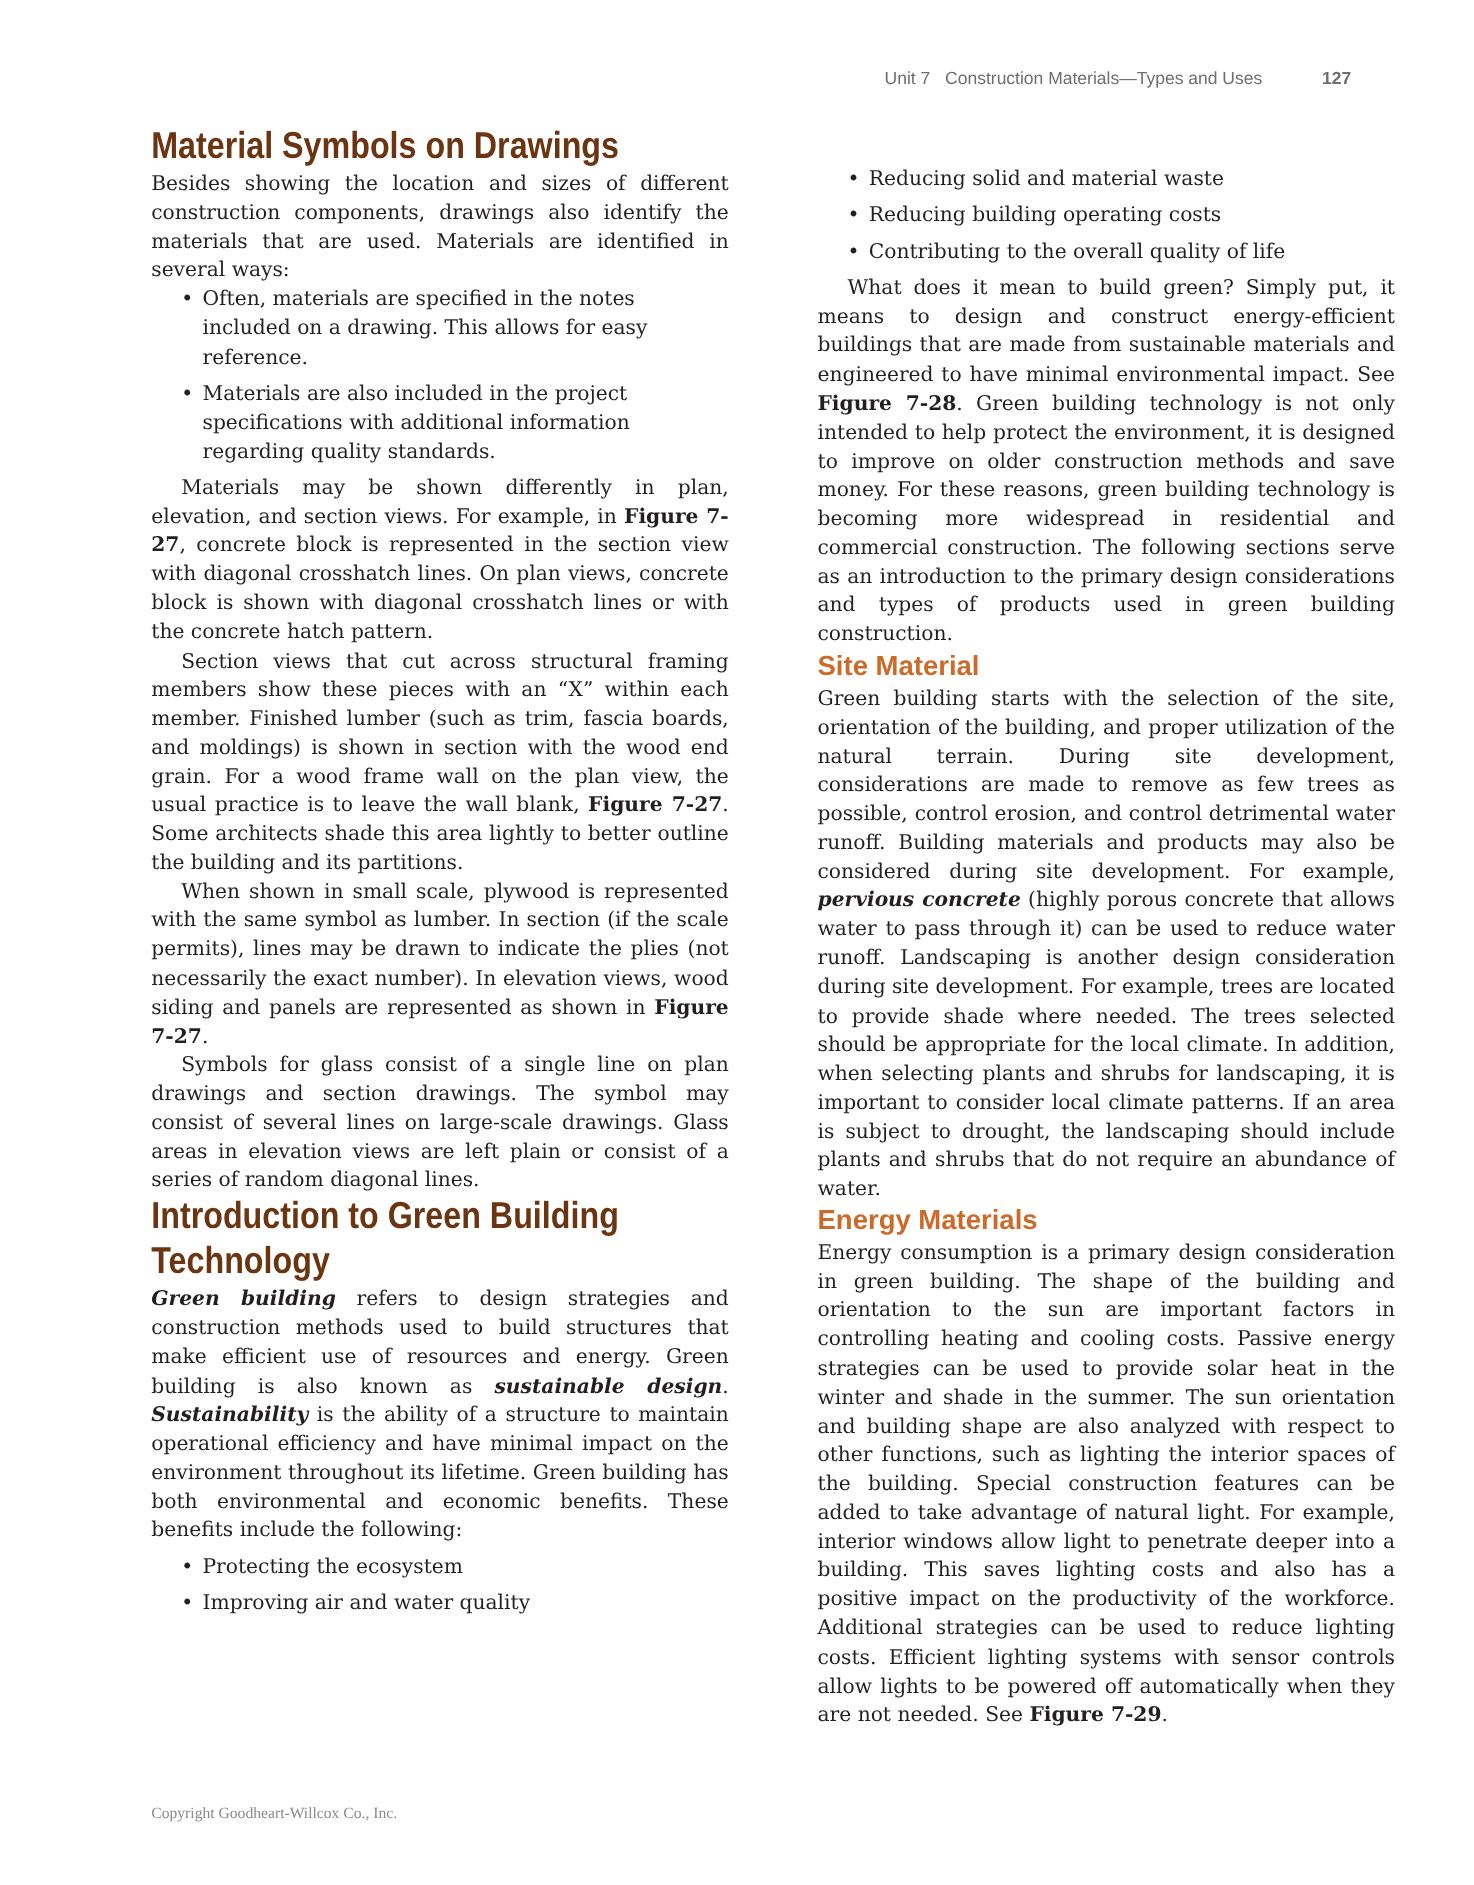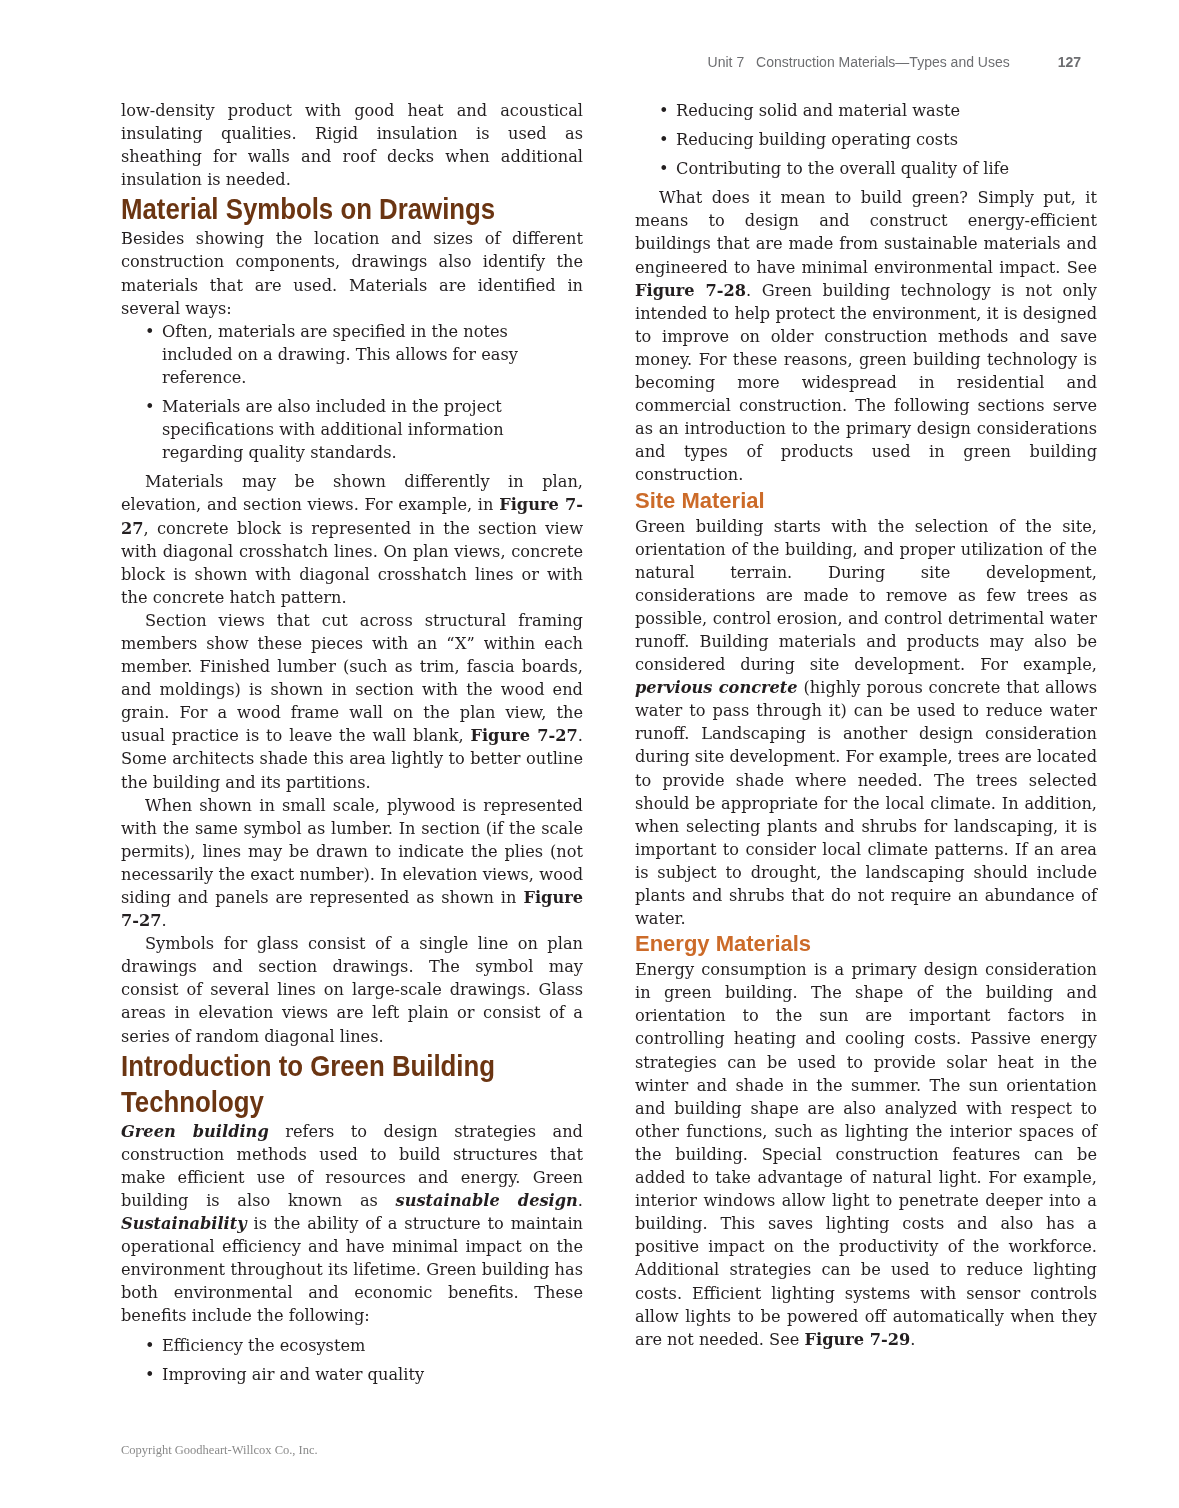--- a/index.html
+++ b/index.html
@@ -2,21 +2,21 @@
 <html><head>
   <meta charset="utf-8">
   <style>
     html, body { margin: 0; padding: 0; background: #ffffff; }
     body { width: 1179px; height: 1508px; position: relative; overflow: hidden; color: #231f20; }
     .running-head { position: absolute; top: 54px; left: 0; width: 1081px; text-align: right; font-family: "Liberation Sans", sans-serif; font-size: 14px; color: #6d6e71; }
     .running-head .unit { margin-right: 8px; margin-top: 41px; }
     .running-head .page-num { font-weight: bold; color: #6d6e71; margin-left: 44px; }
     .col { position: absolute; top: 99px; width: 462px; font-family: "DejaVu Serif", serif; font-size: 16.2px; line-height: 23.1px; }
     .col-left { left: 121px; }
-    .col-right { left: 635px; }
+    .col-right { left: 654px; margin-top: 32px; }
     p { margin: 0; text-align: justify; }
     p.indent { text-indent: 24px; }
     h1.sec { font-family: "Liberation Sans", sans-serif; font-weight: bold; font-size: 30px; line-height: 36px; color: #6b3512; margin: 0; transform: scaleX(0.86); transform-origin: left; white-space: nowrap; }
     h2.sub { font-family: "Liberation Sans", sans-serif; font-weight: bold; font-size: 22px; line-height: 28px; color: #cc6b29; margin: 0; }
     ul.bul { list-style: none; margin: 0; padding: 0 0 0 24px; }
     ul.bul li { position: relative; padding-left: 17px; margin-bottom: 6px; text-align: left; }
     ul.bul li::before { content: "\2022"; position: absolute; left: 0; top: 0; }
     b.fig { font-weight: bold; }
     i.term { font-weight: bold; font-style: italic; }
     .footer { position: absolute; top: 1443px; left: 121px; font-family: Liberation Serif, serif; font-size: 12.5px; color: #8a8a8a; }
@@ -29,37 +29,36 @@
 </head>
 <body>
 
 <div class="running-head">
   <span class="unit">Unit 7</span>
   <span>Construction Materials—Types and Uses</span>
   <span class="page-num">127</span>
 </div>
 
 <div class="col col-left">
-  <p>low-density product with good heat and acoustical insulating qualities. Rigid insulation is used as sheathing for walls and roof decks when additional insulation is needed.</p>
 
   <h1 class="sec s1">Material Symbols on Drawings</h1>
   <p>Besides showing the location and sizes of different construction components, drawings also identify the materials that are used. Materials are identified in several ways:</p>
   <ul class="bul li-gap">
     <li>Often, materials are specified in the notes included on a drawing. This allows for easy reference.</li>
     <li>Materials are also included in the project specifications with additional information regarding quality standards.</li>
   </ul>
   <p class="indent"><span>Materials may be shown differently in plan, elevation, and section views. For example, in </span><b class="fig">Figure 7-27</b><span>, concrete block is represented in the section view with diagonal crosshatch lines. On plan views, concrete block is shown with diagonal crosshatch lines or with the concrete hatch pattern.</span></p>
   <p class="indent"><span>Section views that cut across structural framing members show these pieces with an “X” within each member. Finished lumber (such as trim, fascia boards, and moldings) is shown in section with the wood end grain. For a wood frame wall on the plan view, the usual practice is to leave the wall blank, </span><b class="fig">Figure 7-27</b><span>. Some architects shade this area lightly to better outline the building and its partitions.</span></p>
   <p class="indent"><span>When shown in small scale, plywood is represented with the same symbol as lumber. In section (if the scale permits), lines may be drawn to indicate the plies (not necessarily the exact number). In elevation views, wood siding and panels are represented as shown in </span><b class="fig">Figure 7-27</b><span>.</span></p>
   <p class="indent">Symbols for glass consist of a single line on plan drawings and section drawings. The symbol may consist of several lines on large-scale drawings. Glass areas in elevation views are left plain or consist of a series of random diagonal lines.</p>
 
   <h1 class="sec s2"><span>Introduction to Green Building</span><br><span>Technology</span></h1>
   <p class="s2b"><i class="term">Green building</i><span> refers to design strategies and construction methods used to build structures that make efficient use of resources and energy. Green building is also known as </span><i class="term">sustainable design</i><span>. </span><i class="term">Sustainability</i><span> is the ability of a structure to maintain operational efficiency and have minimal impact on the environment throughout its lifetime. Green building has both environmental and economic benefits. These benefits include the following:</span></p>
   <ul class="bul">
-    <li>Efficiency the ecosystem</li>
+    <li>Protecting the ecosystem</li>
     <li>Improving air and water quality</li>
   </ul>
 </div>
 
 <div class="col col-right">
   <ul class="bul">
     <li>Reducing solid and material waste</li>
     <li>Reducing building operating costs</li>
     <li>Contributing to the overall quality of life</li>
   </ul>

